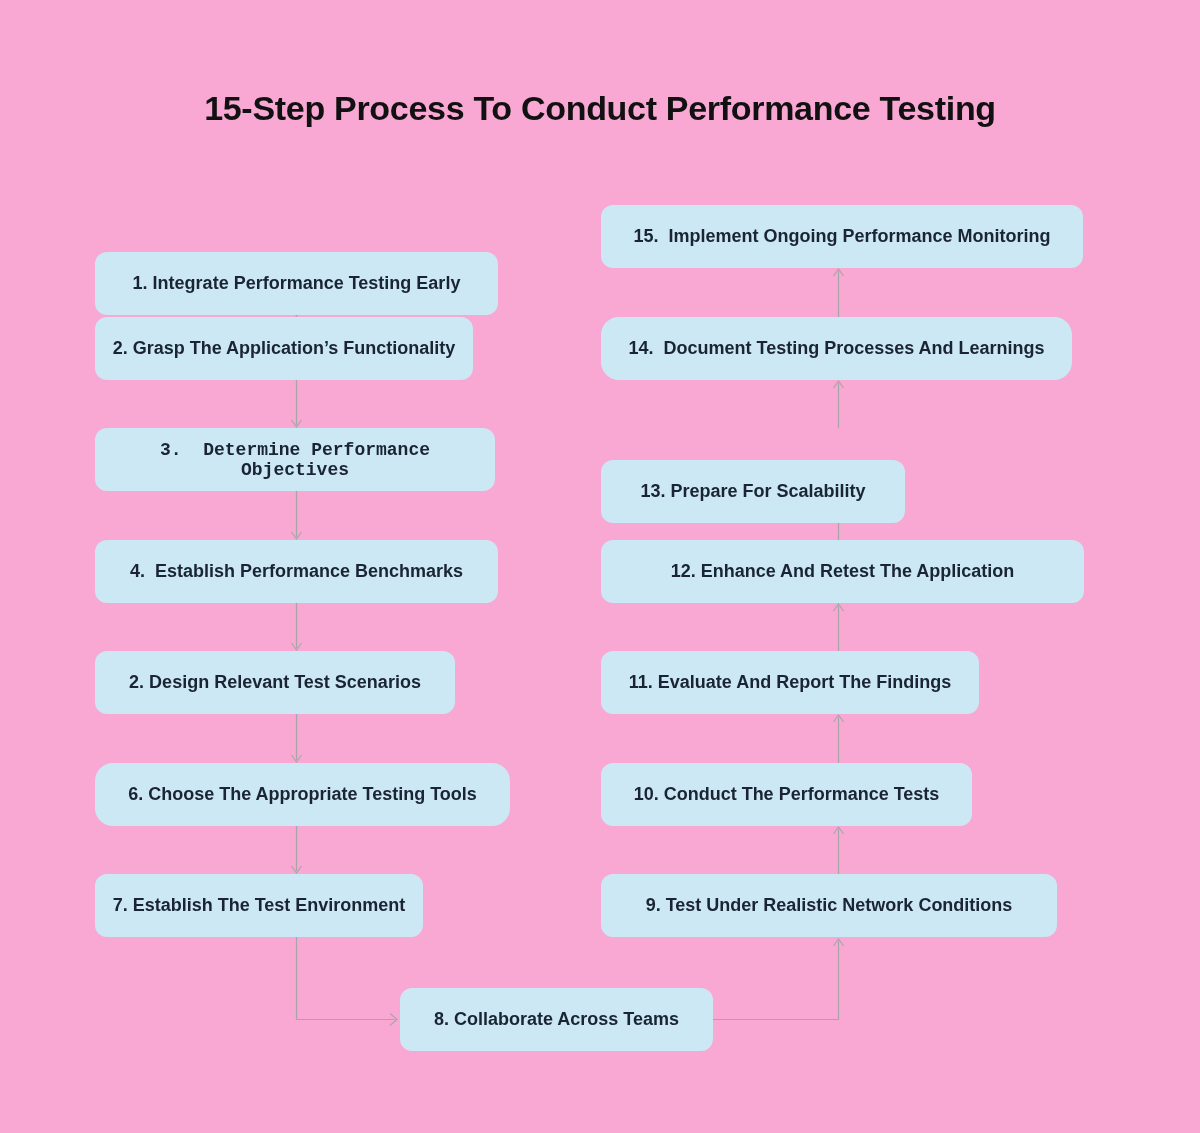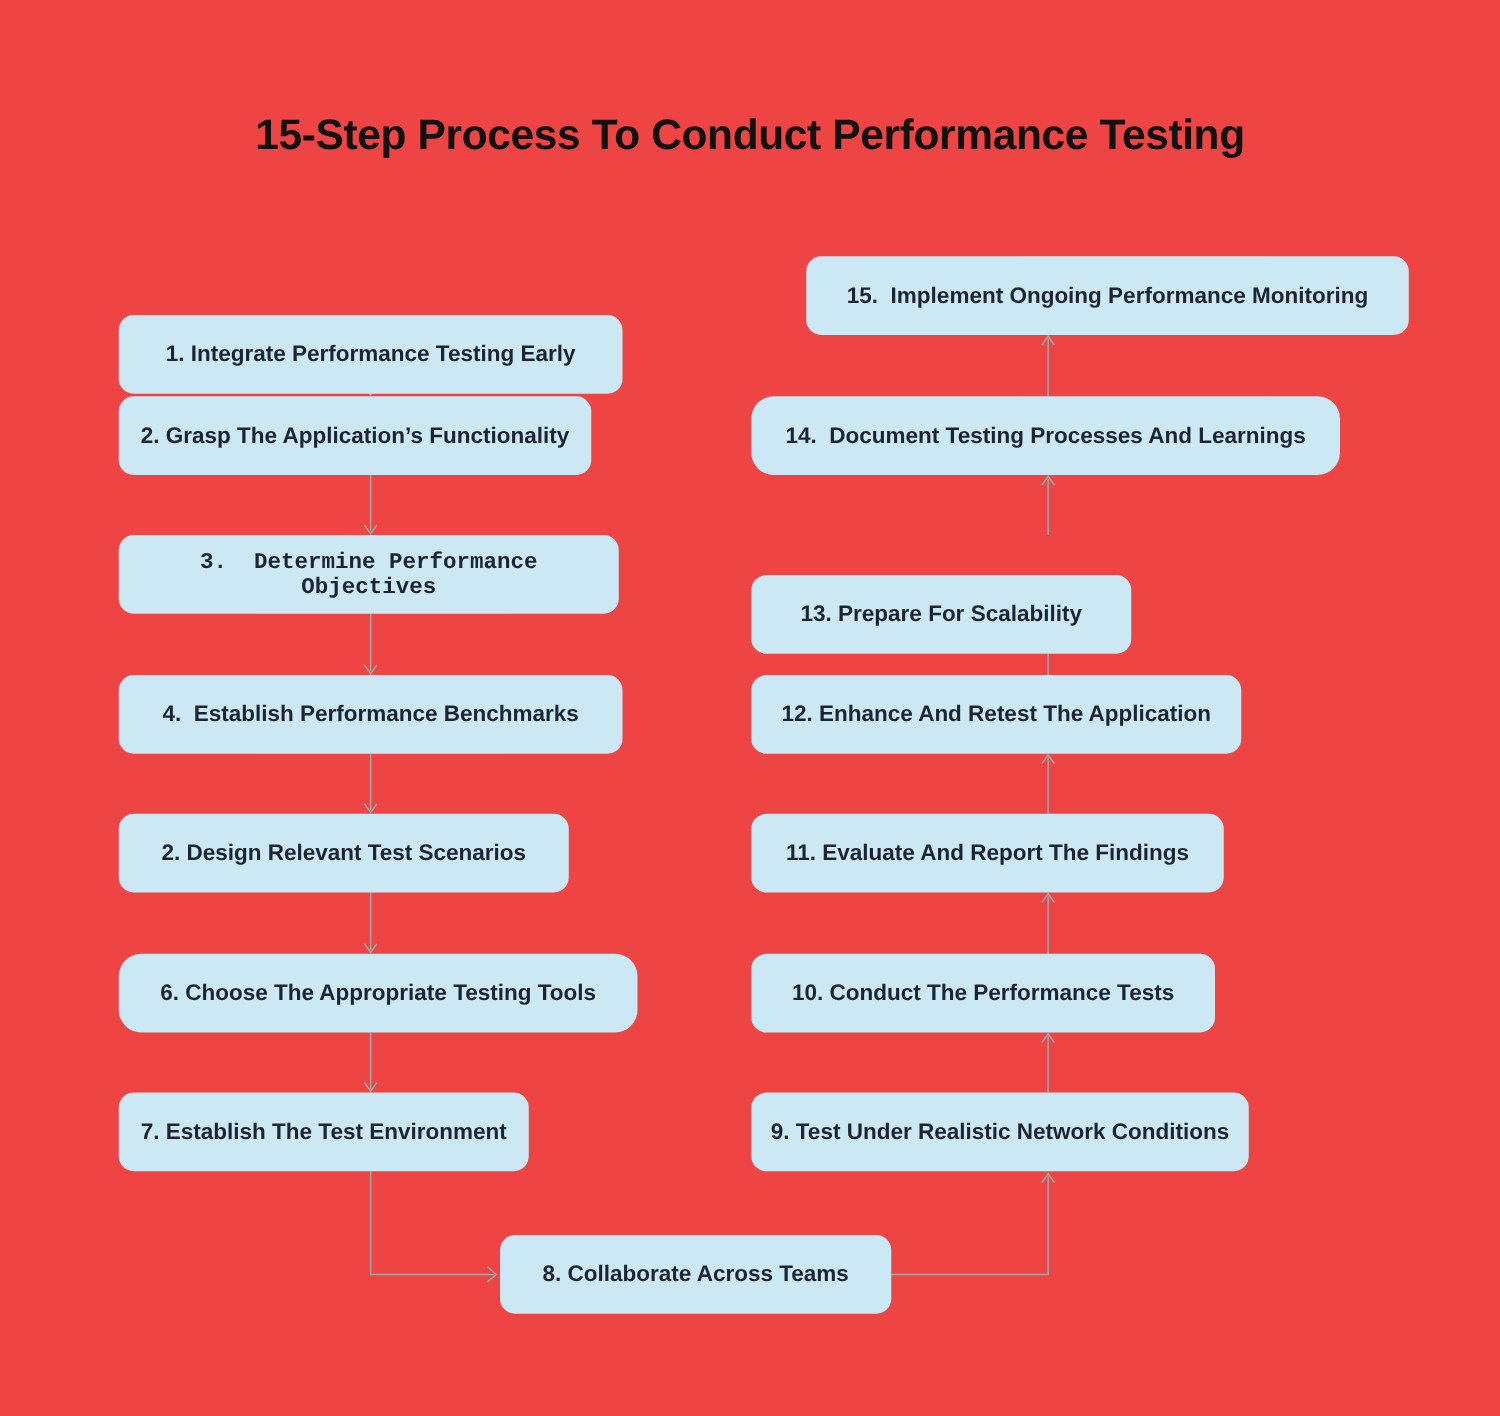--- a/index.html
+++ b/index.html
@@ -4,21 +4,21 @@
 <style>
   html, body {
     margin: 0;
     padding: 0;
     background: #ffffff;
   }
   .canvas {
     position: relative;
     width: 1200px;
     height: 1133px;
-    background: #ef4444;
+    background: #f9a8d4;
     font-family: "Liberation Sans", "DejaVu Sans", sans-serif;
     overflow: hidden;
   }
   .title {
     position: absolute;
     left: 0;
     right: 0;
     top: 86px;
     text-align: center;
     font-size: 34px;
@@ -53,27 +53,27 @@
     text-align: center;
   }
   #b1  { left:  95px; top: 205px; width: 403px; margin-top: 47px; }
   #b2  { left:  95px; top: 317px; width: 378px; }
   #b3  { left:  95px; top: 428px; width: 400px; font-family: Liberation Mono, monospace; }
   #b4  { left:  95px; top: 540px; width: 403px; }
   #b5  { left:  95px; top: 651px; width: 360px; }
   #b6  { left:  95px; top: 763px; width: 415px; border-radius: 18px; }
   #b7  { left:  95px; top: 874px; width: 328px; }
   #b8  { left: 400px; top: 988px; width: 313px; }
-  #b9  { left: 601px; top: 874px; width: 398px; }
+  #b9  { left: 601px; top: 874px; width: 456px; }
   #b10 { left: 601px; top: 763px; width: 371px; }
   #b11 { left: 601px; top: 651px; width: 378px; }
-  #b12 { left: 601px; top: 540px; width: 392px; }
+  #b12 { left: 601px; top: 540px; width: 483px; }
   #b13 { left: 601px; top: 424px; width: 304px; margin-top: 36px; }
   #b14 { left: 601px; top: 317px; width: 471px; border-radius: 18px; }
-  #b15 { left: 601px; top: 205px; width: 482px; margin-left: 44px; }
+  #b15 { left: 601px; top: 205px; width: 482px; }
 </style>
 </head>
 <body>
 
 <div class="canvas">
 
   <div class="title">15-Step Process To Conduct Performance Testing</div>
 
   <svg class="connectors" viewBox="0 0 1200 1133" xmlns="http://www.w3.org/2000/svg">
     <g stroke="#a6a6a6" stroke-width="1.2" fill="none">

